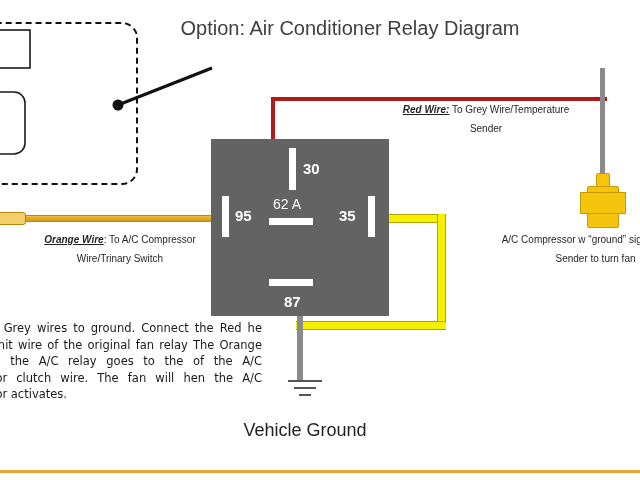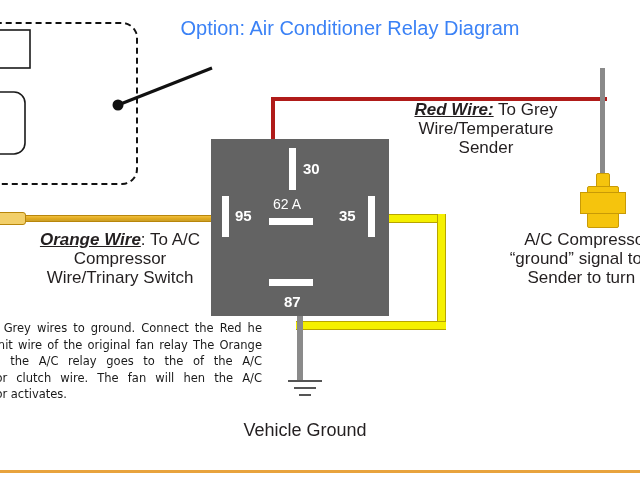--- a/index.html
+++ b/index.html
@@ -19,21 +19,21 @@
 
   
   #title {
     position: absolute;
     left: 150px;
     top: 17px;
     width: 400px;
     text-align: center;
     font-size: 20px;
     font-weight: 400;
-    color: #3b82f6;
+    color: #404040;
     white-space: nowrap;
   }
   #subtitle {
     position: absolute;
     left: 150px;
     top: 50px;
     width: 400px;
     text-align: center;
     font-size: 13.5px;
     font-style: italic;
@@ -161,21 +161,21 @@
     position: absolute;
     background: #555555;
     height: 2px;
     left: 50%;
     transform: translateX(-50%);
   }
 
   
   .annot {
     position: absolute;
-    font-size: 17px;
+    font-size: 10px;
     line-height: 19px;
     text-align: center;
     color: #231f20;
   }
   .annot u {
     font-style: italic;
     font-weight: 600;
   }
   #annot-red    { left: 396px; top: 100px; width: 180px; }
   #annot-orange { left: 30px;  top: 230px; width: 180px; }

